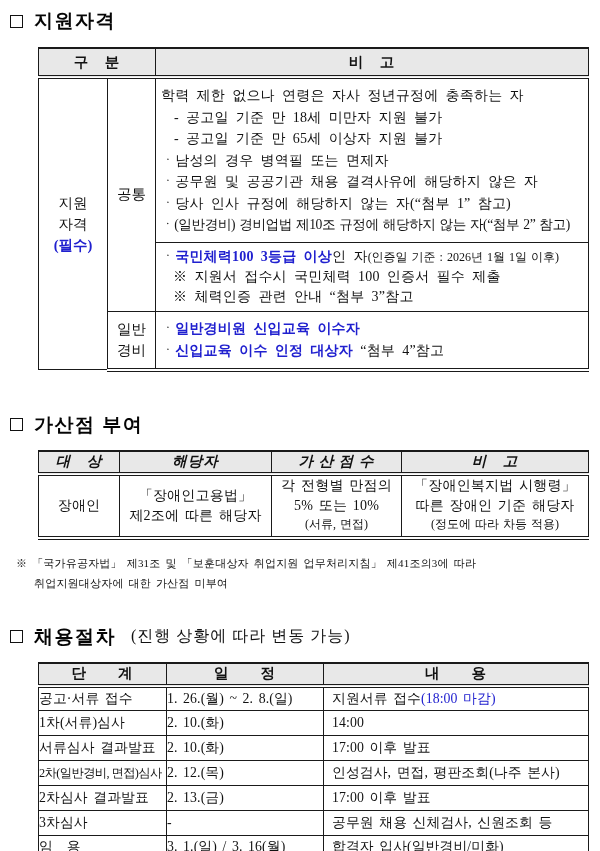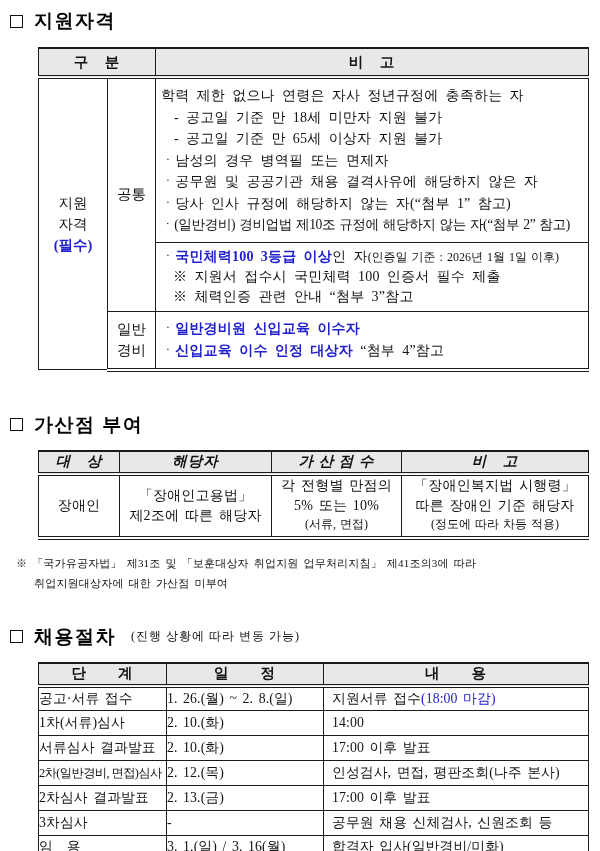--- a/index.html
+++ b/index.html
@@ -11,21 +11,21 @@
   }
   .page { width:544px; height:851px; padding:8px 0 0 0; }
 
   
   .sec-title { display:flex; align-items:center; gap:11px; padding-left:10px; height:26px; }
   .sq { width:13px; height:13px; border:1.7px solid #111; flex:0 0 auto; }
   .sec-title .t {
     font-family:"Liberation Sans","DejaVu Sans",sans-serif;
     font-weight:bold; font-size:19px; letter-spacing:1.5px; color:#050505;
   }
-  .sec-title .t-note { font-size:12px; font-weight:normal; letter-spacing:1px;
+  .sec-title .t-note { font-size:16px; font-weight:normal; letter-spacing:1px;
     font-family:"Liberation Serif","DejaVu Serif",serif; margin-left:4px; }
 
   
   table.tbl {
     border-collapse:collapse; table-layout:fixed; margin-left:38px; width:550px;
     border-top:2px solid var(--bd);
   }
   table.tbl th, table.tbl td { border:1px solid var(--bd); }
   table.tbl th {
     background:var(--head-bg); font-weight:bold; font-size:14.5px; letter-spacing:1px;

